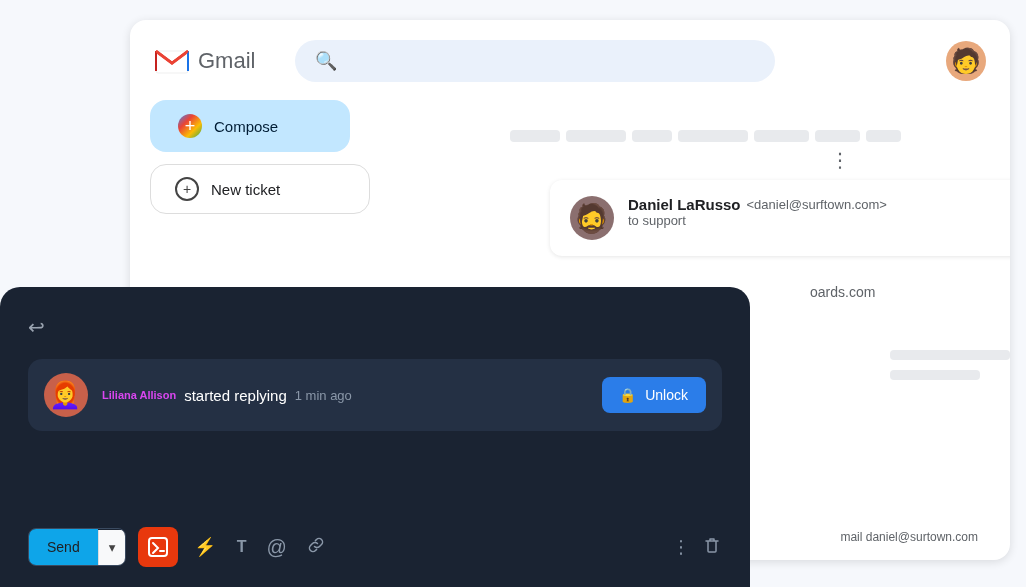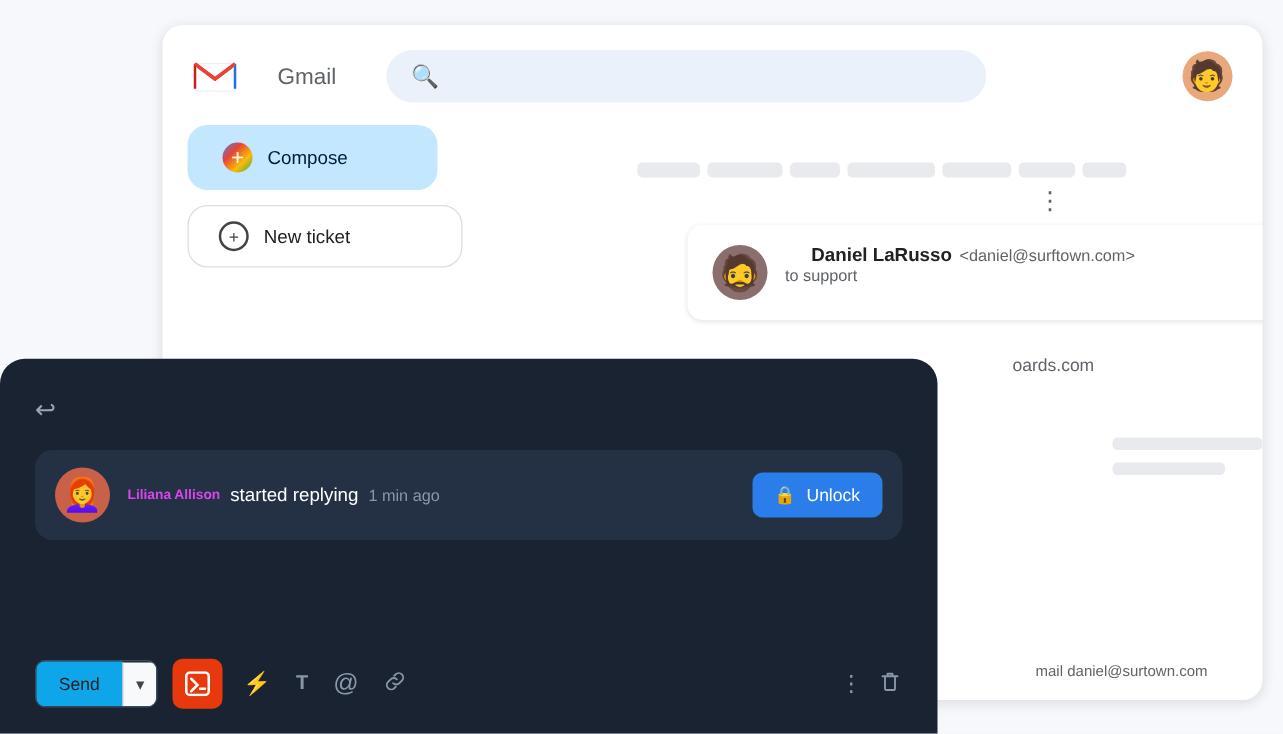--- a/index.html
+++ b/index.html
@@ -45,24 +45,23 @@
       align-items: center;
       gap: 8px;
     }
 
     .gmail-m {
       width: 36px;
       height: 28px;
     }
 
     .gmail-wordmark {
-      font-size: 18px;
+      font-size: 22px;
       color: #5f6368;
       font-weight: 400;
-      margin-left: 24px;
     }
 
     .gmail-search {
       flex: 1;
       background: #eaf1fb;
       border-radius: 24px;
       padding: 10px 20px;
       display: flex;
       align-items: center;
       gap: 12px;
@@ -192,21 +191,20 @@
 
     .sender-info {
       display: flex;
       flex-direction: column;
     }
 
     .sender-name {
       font-size: 15px;
       font-weight: 600;
       color: #202124;
-      margin-left: 21px;
     }
 
     .sender-email {
       font-size: 13px;
       color: #5f6368;
     }
 
     .sender-to {
       font-size: 13px;
       color: #5f6368;
@@ -242,21 +240,21 @@
     .content-block {
       background: #e8eaed;
       border-radius: 4px;
       height: 10px;
     }
 
     
     .bottom-email {
       position: absolute;
       bottom: 16px;
-      right: 44px;
+      right: 32px;
       font-size: 12px;
       color: #5f6368;
     }
 
     
     .dark-panel {
       position: absolute;
       bottom: 0;
       left: 0;
       width: 750px;

